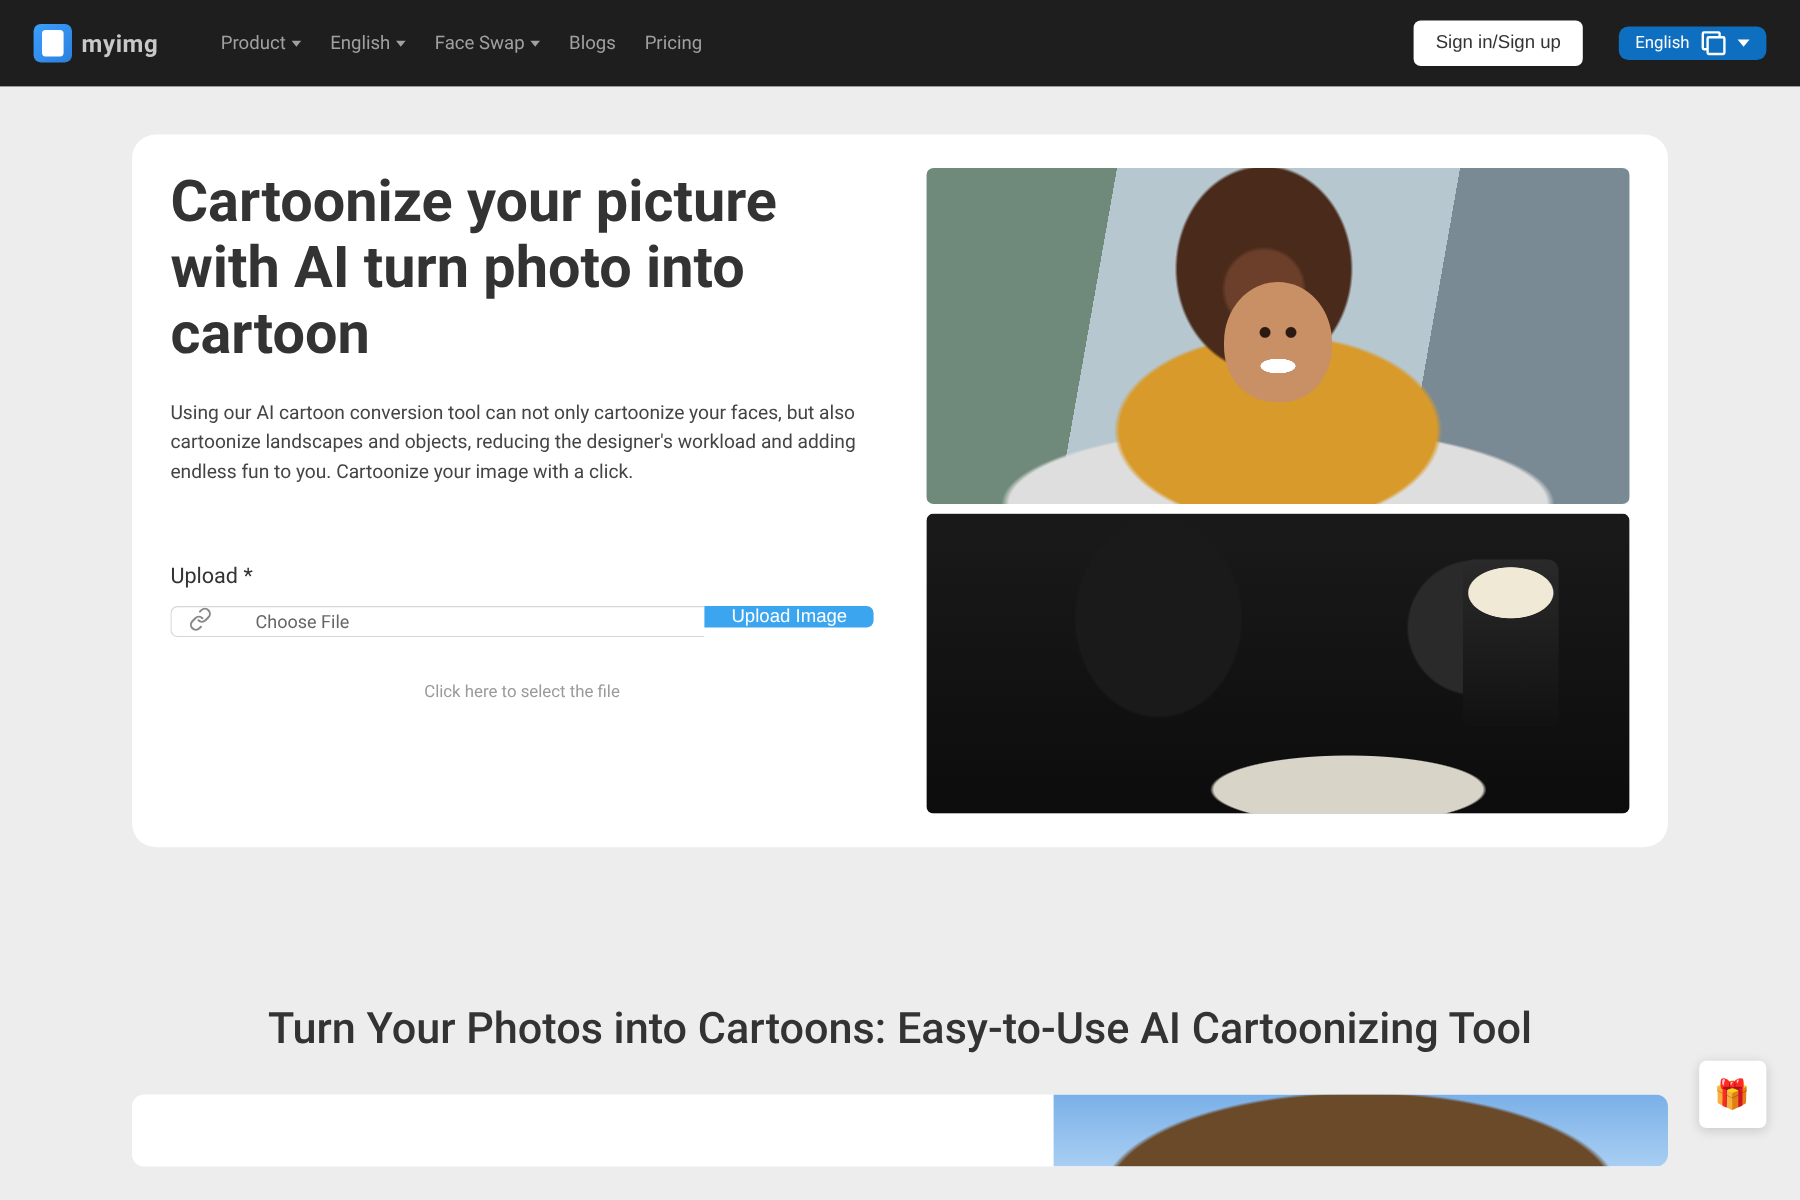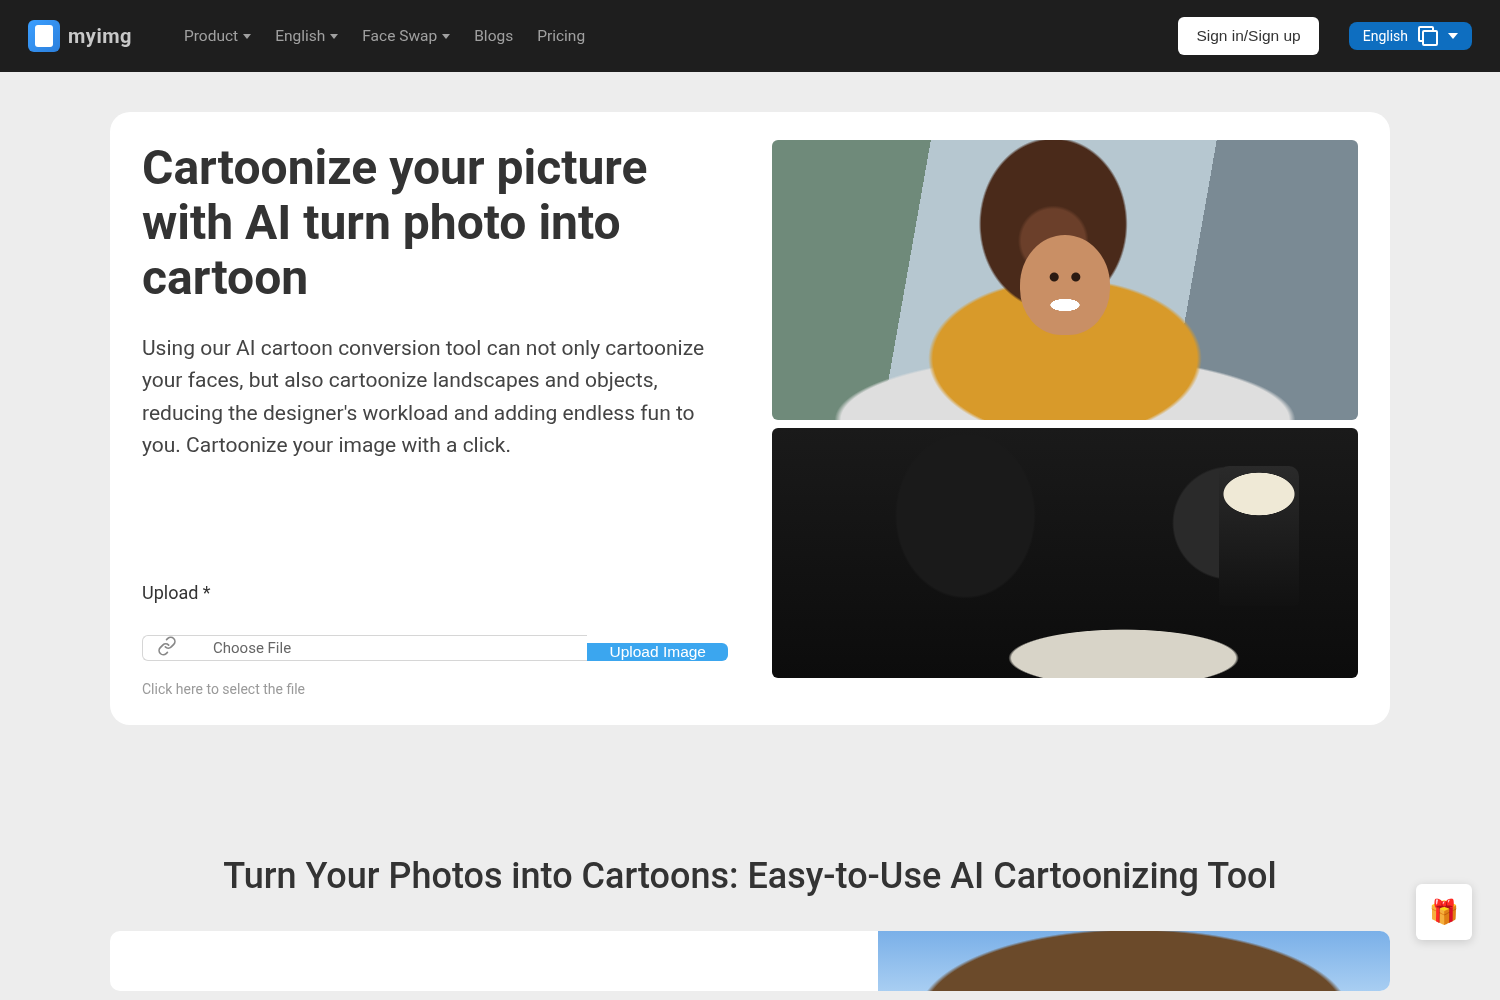--- a/index.html
+++ b/index.html
@@ -136,33 +136,33 @@
       flex-direction: column;
     }
     .hero-title {
       font-size: 48px;
       font-weight: 700;
       line-height: 1.15;
       color: #333;
       margin-bottom: 26px;
     }
     .hero-desc {
-      font-size: 21px;
+      font-size: 16px;
       line-height: 1.55;
       color: #444;
-      margin-bottom: 120px;
+      margin-bottom: 64px;
     }
     .upload-label {
       font-size: 18px;
       color: #333;
       margin-bottom: 14px;
     }
     .upload-row {
       display: flex;
-      align-items: flex-end;
+      align-items: flex-start;
       height: 44px;
     }
     .upload-input {
       flex: 1;
       border: 1px solid #d6d6d6;
       border-right: none;
       border-radius: 6px 0 0 6px;
       display: flex;
       align-items: center;
       padding: 0 14px;
@@ -184,20 +184,21 @@
       border-radius: 0 6px 6px 0;
       padding: 0 22px;
       font-size: 15.5px;
       font-weight: 500;
       cursor: pointer;
     }
     .upload-hint {
       margin-top: 20px;
       font-size: 14px;
       color: #9a9a9a;
+      text-align: center;
     }
     .samples-row {
       margin-top: 36px;
       display: flex;
       align-items: center;
       gap: 18px;
       padding-left:150px;
     }
     .samples-text {
       font-size: 14px;

